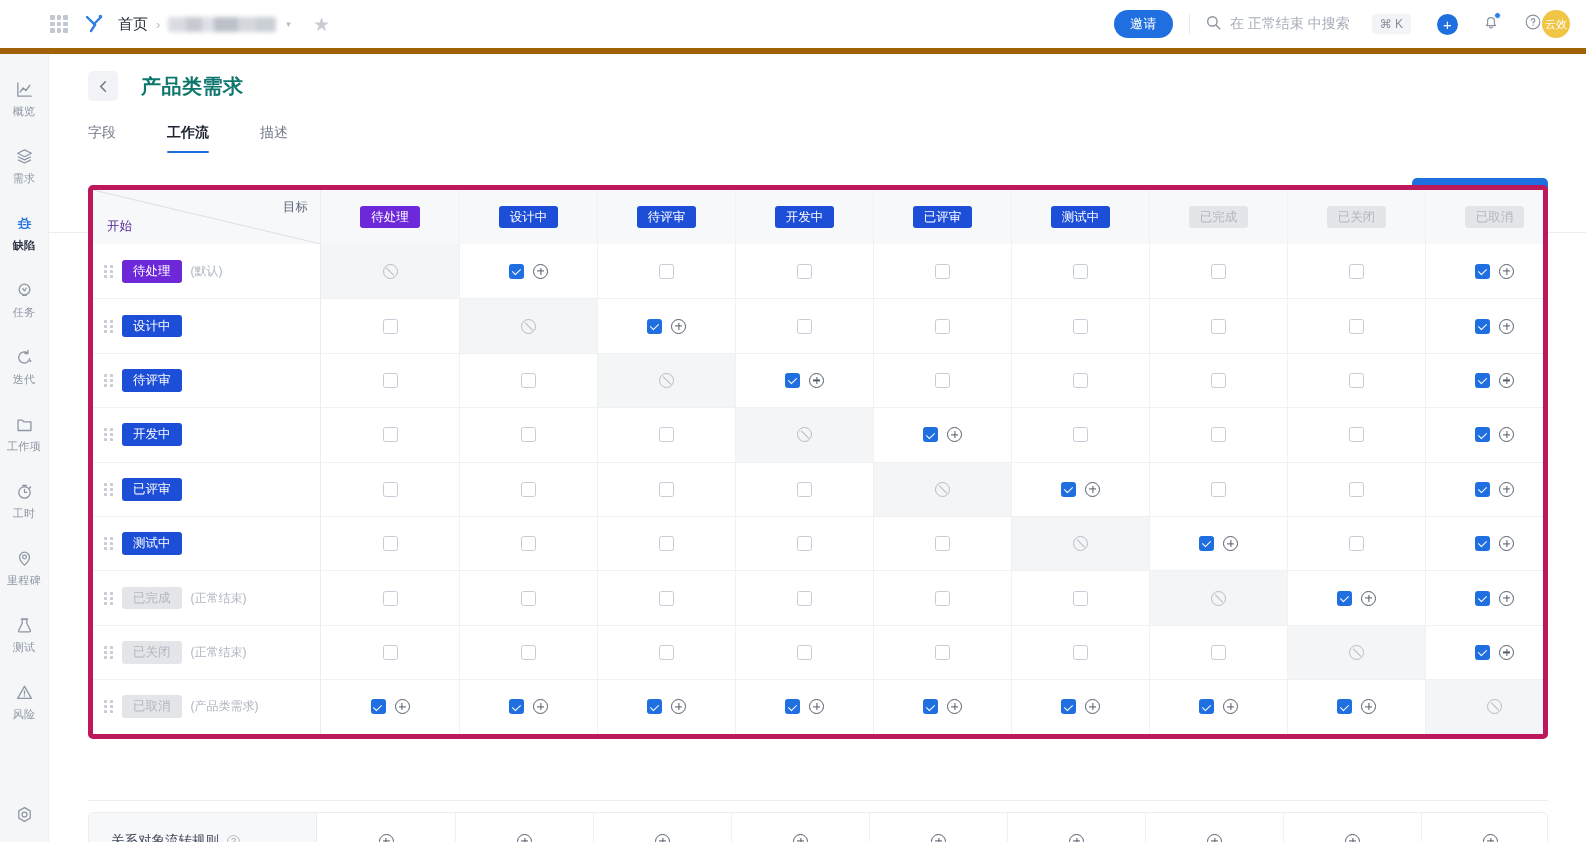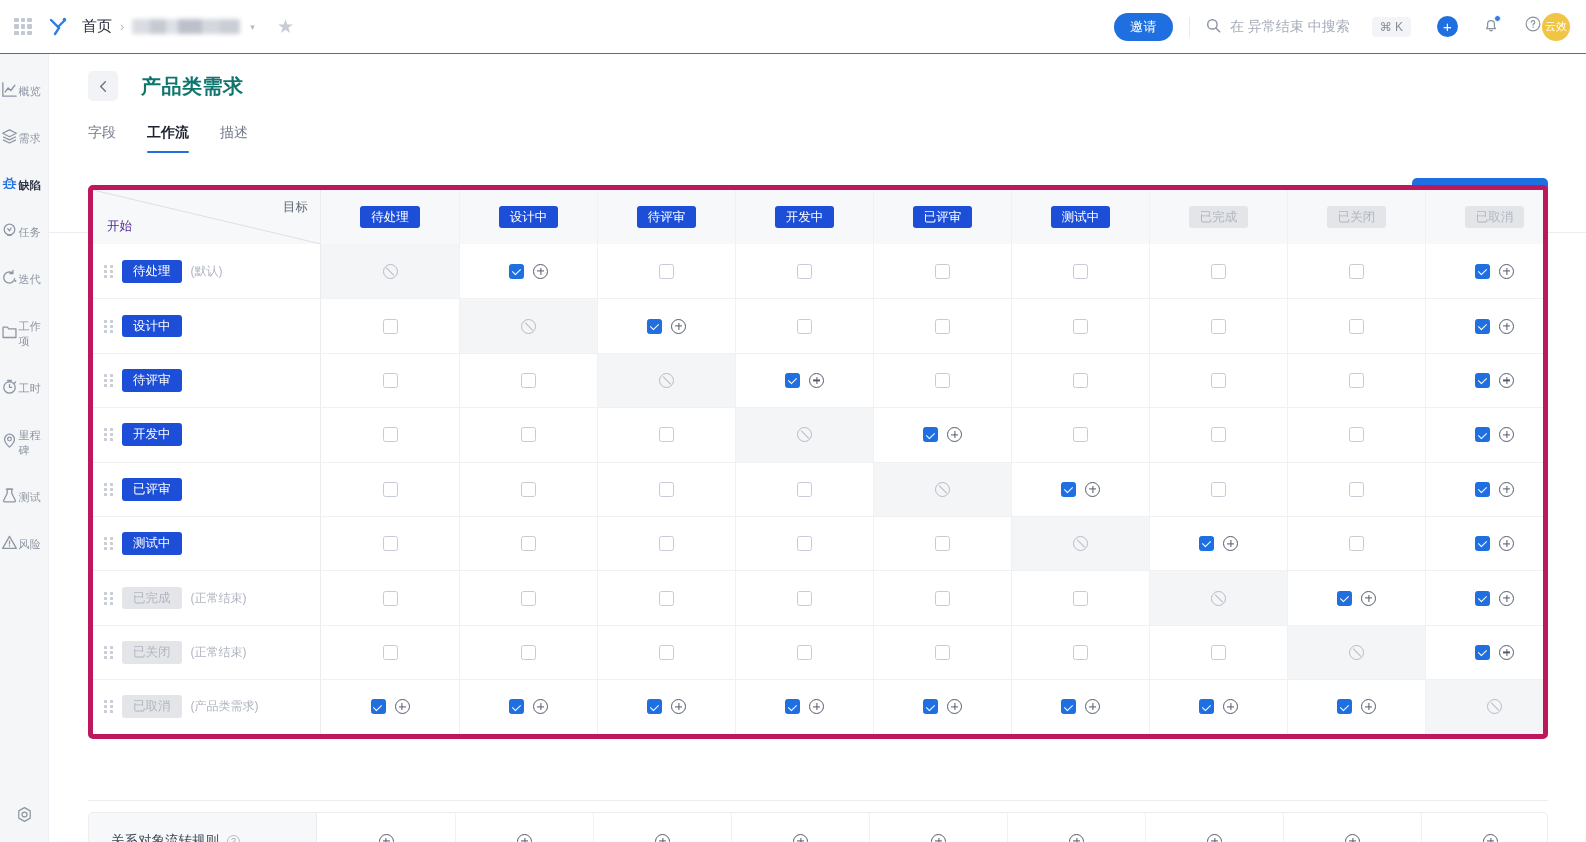--- a/index.html
+++ b/index.html
@@ -9,22 +9,22 @@
     font-family: "Liberation Sans", "DejaVu Sans", sans-serif;
     background: #ffffff;
     overflow: hidden;
     -webkit-font-smoothing: antialiased;
   }
   #app { position: relative; width: 1586px; height: 842px; background:#fff; }
 
   
   .topbar {
     position:absolute; left:0; top:0; width:1586px; height:54px;
-    background:#fff; border-bottom:1px solid #a16207;
-    display:flex; align-items:center; z-index:20;
+    background:#fff; border-bottom:6px solid #a16207;
+    display:flex; align-items:center; z-index:20;padding-left:36px;
   }
   .grid-icon {
     width:18px; height:18px; margin-left:14px; margin-right:14px;
     display:grid; grid-template-columns:repeat(3,1fr); grid-template-rows:repeat(3,1fr); gap:2px;
     cursor:pointer;
   }
   .grid-icon i { background:#c2c8d1; border-radius:1px; display:block; }
   .brand-logo { width:26px; height:26px; margin-right:10px; display:flex; align-items:center; justify-content:center; }
   .crumb-home { font-size:15px; color:#2b3murky; }
   .crumb-home { color:#272e3b; font-size:15px; cursor:pointer; }
@@ -66,40 +66,40 @@
     cursor:pointer;
   }
 
   
   .rail {
     position:absolute; left:0; top:54px; width:49px; height:788px;
     background:#f5f6f8; border-right:1px solid #eceff3;
     display:flex; flex-direction:column; align-items:center; padding-top:16px;
   }
   .rail-item {
-    width:49px; padding:9px 0 7px; display:flex; flex-direction:row;
+    width:49px; padding:9px 0 7px; display:flex; flex-direction:column;
     align-items:center; cursor:pointer; margin-bottom:11px;
   }
   .rail-item .ri { height:20px; display:flex; align-items:center; justify-content:center; color:#8d96a3; }
   .rail-item .rl { font-size:11px; color:#8d96a3; margin-top:5px; letter-spacing:.3px; }
   .rail-item.active .ri { color:#1f6fe0; }
   .rail-item.active .rl { color:#2b3241; font-weight:bold; }
   .rail-bottom { position:absolute; bottom:14px; left:0; width:49px; display:flex; justify-content:center; }
   .rail-bottom .ri { color:#8d96a3; }
 
   
   .main { position:absolute; left:49px; top:54px; width:1537px; height:788px; background:#fff; overflow:hidden; }
   .page-head { padding:17px 0 0 39px; display:flex; align-items:center; }
   .back-btn {
     width:30px; height:30px; border-radius:5px; background:#f1f3f6; color:#6b7483;
     display:flex; align-items:center; justify-content:center; font-size:15px; cursor:pointer;
   }
   .page-title { font-size:20px; font-weight:bold; color:#0f766e; margin-left:23px; letter-spacing:.5px; }
 
-  .tabs { margin:23px 0 0 39px; display:flex; align-items:flex-end; position:relative; }
+  .tabs { margin:23px 0 0 39px; display:flex; align-items:flex-end; position:relative;gap:20px; }
   .tab { font-size:14px; color:#6f7787; margin-right:31px; cursor:pointer; padding-bottom:11px; position:relative; }
   .tab.active { color:#1d2331; font-weight:bold; }
   .tab.active::after {
     content:""; position:absolute; left:0; right:0; bottom:0; height:2.5px; background:#1f6fe0; border-radius:2px;
   }
   .tabs-rule { position:absolute; left:0; top:178px; width:1537px; height:1px; background:#ecedf0; }
 
   .add-state-btn {
     position:absolute; right:38px; top:124px; background:#1f6fe0; color:#fff;
     font-size:14px; padding:9px 17px; border-radius:5px; cursor:pointer; letter-spacing:.6px;
@@ -119,21 +119,21 @@
     flex:0 0 228px; position:relative; background:#f7f8fa; border-right:1px solid #ececef;
   }
   .corner .diag { position:absolute; inset:0; }
   .corner .lbl-target { position:absolute; right:12px; top:9px; font-size:12.5px; color:#5f6878; }
   .corner .lbl-start { position:absolute; left:14px; bottom:9px; font-size:12.5px; color:#4c1d95; }
 
   .tag {
     display:inline-block; font-size:12.5px; color:#fff; border-radius:3px;
     padding:4px 11px; line-height:1.18; white-space:nowrap;
   }
-  .tag.blue { background:#1d4ed8; }
+  .tag.blue { background:#6d28d9; }
   .tag.green { background:#1d4ed8; }
   .tag.gray { background:#e3e5e9; color:#b0b6c0; }
 
   .body-row { height:54.4px; background:#fff; }
   .rowhead {
     flex:0 0 228px; display:flex; align-items:center; padding-left:8px;
     border-right:1px solid #ececef; background:#fff;
   }
   .drag {
     width:14px; height:16px; margin-right:7px; display:grid;
@@ -226,21 +226,21 @@
     <div class="top-right">
       <div class="invite-btn">邀请</div>
       <div class="vsep"></div>
       <div class="search-wrap">
         <span class="search-icon">
           <svg width="15" height="15" viewBox="0 0 16 16">
               <circle cx="6.8" cy="6.8" r="5" stroke="#8b93a0" stroke-width="1.5" fill="none"></circle>
               <path d="M10.6 10.6 L14.6 14.6" stroke="#8b93a0" stroke-width="1.6" stroke-linecap="round"></path>
             </svg>
         </span>
-        <span class="search-ph">在 异常结束 中搜索</span>
+        <span class="search-ph">在 正常结束 中搜索</span>
       </div>
       <div class="kbd">⌘ K</div>
       <div class="plus-circle">+</div>
       <div class="bell-wrap">
         <span>
           <svg width="18" height="18" viewBox="0 0 20 20">
             <path d="M5 14 h10 l-1.2-1.6 V9 a3.8 3.8 0 0 0-7.6 0 v3.4 Z" fill="none" stroke="#8b93a0" stroke-width="1.4" stroke-linejoin="round"></path>
             <path d="M8.6 15.6 a1.5 1.5 0 0 0 2.8 0" fill="none" stroke="#8b93a0" stroke-width="1.4" stroke-linecap="round"></path>
           </svg>
         </span>

